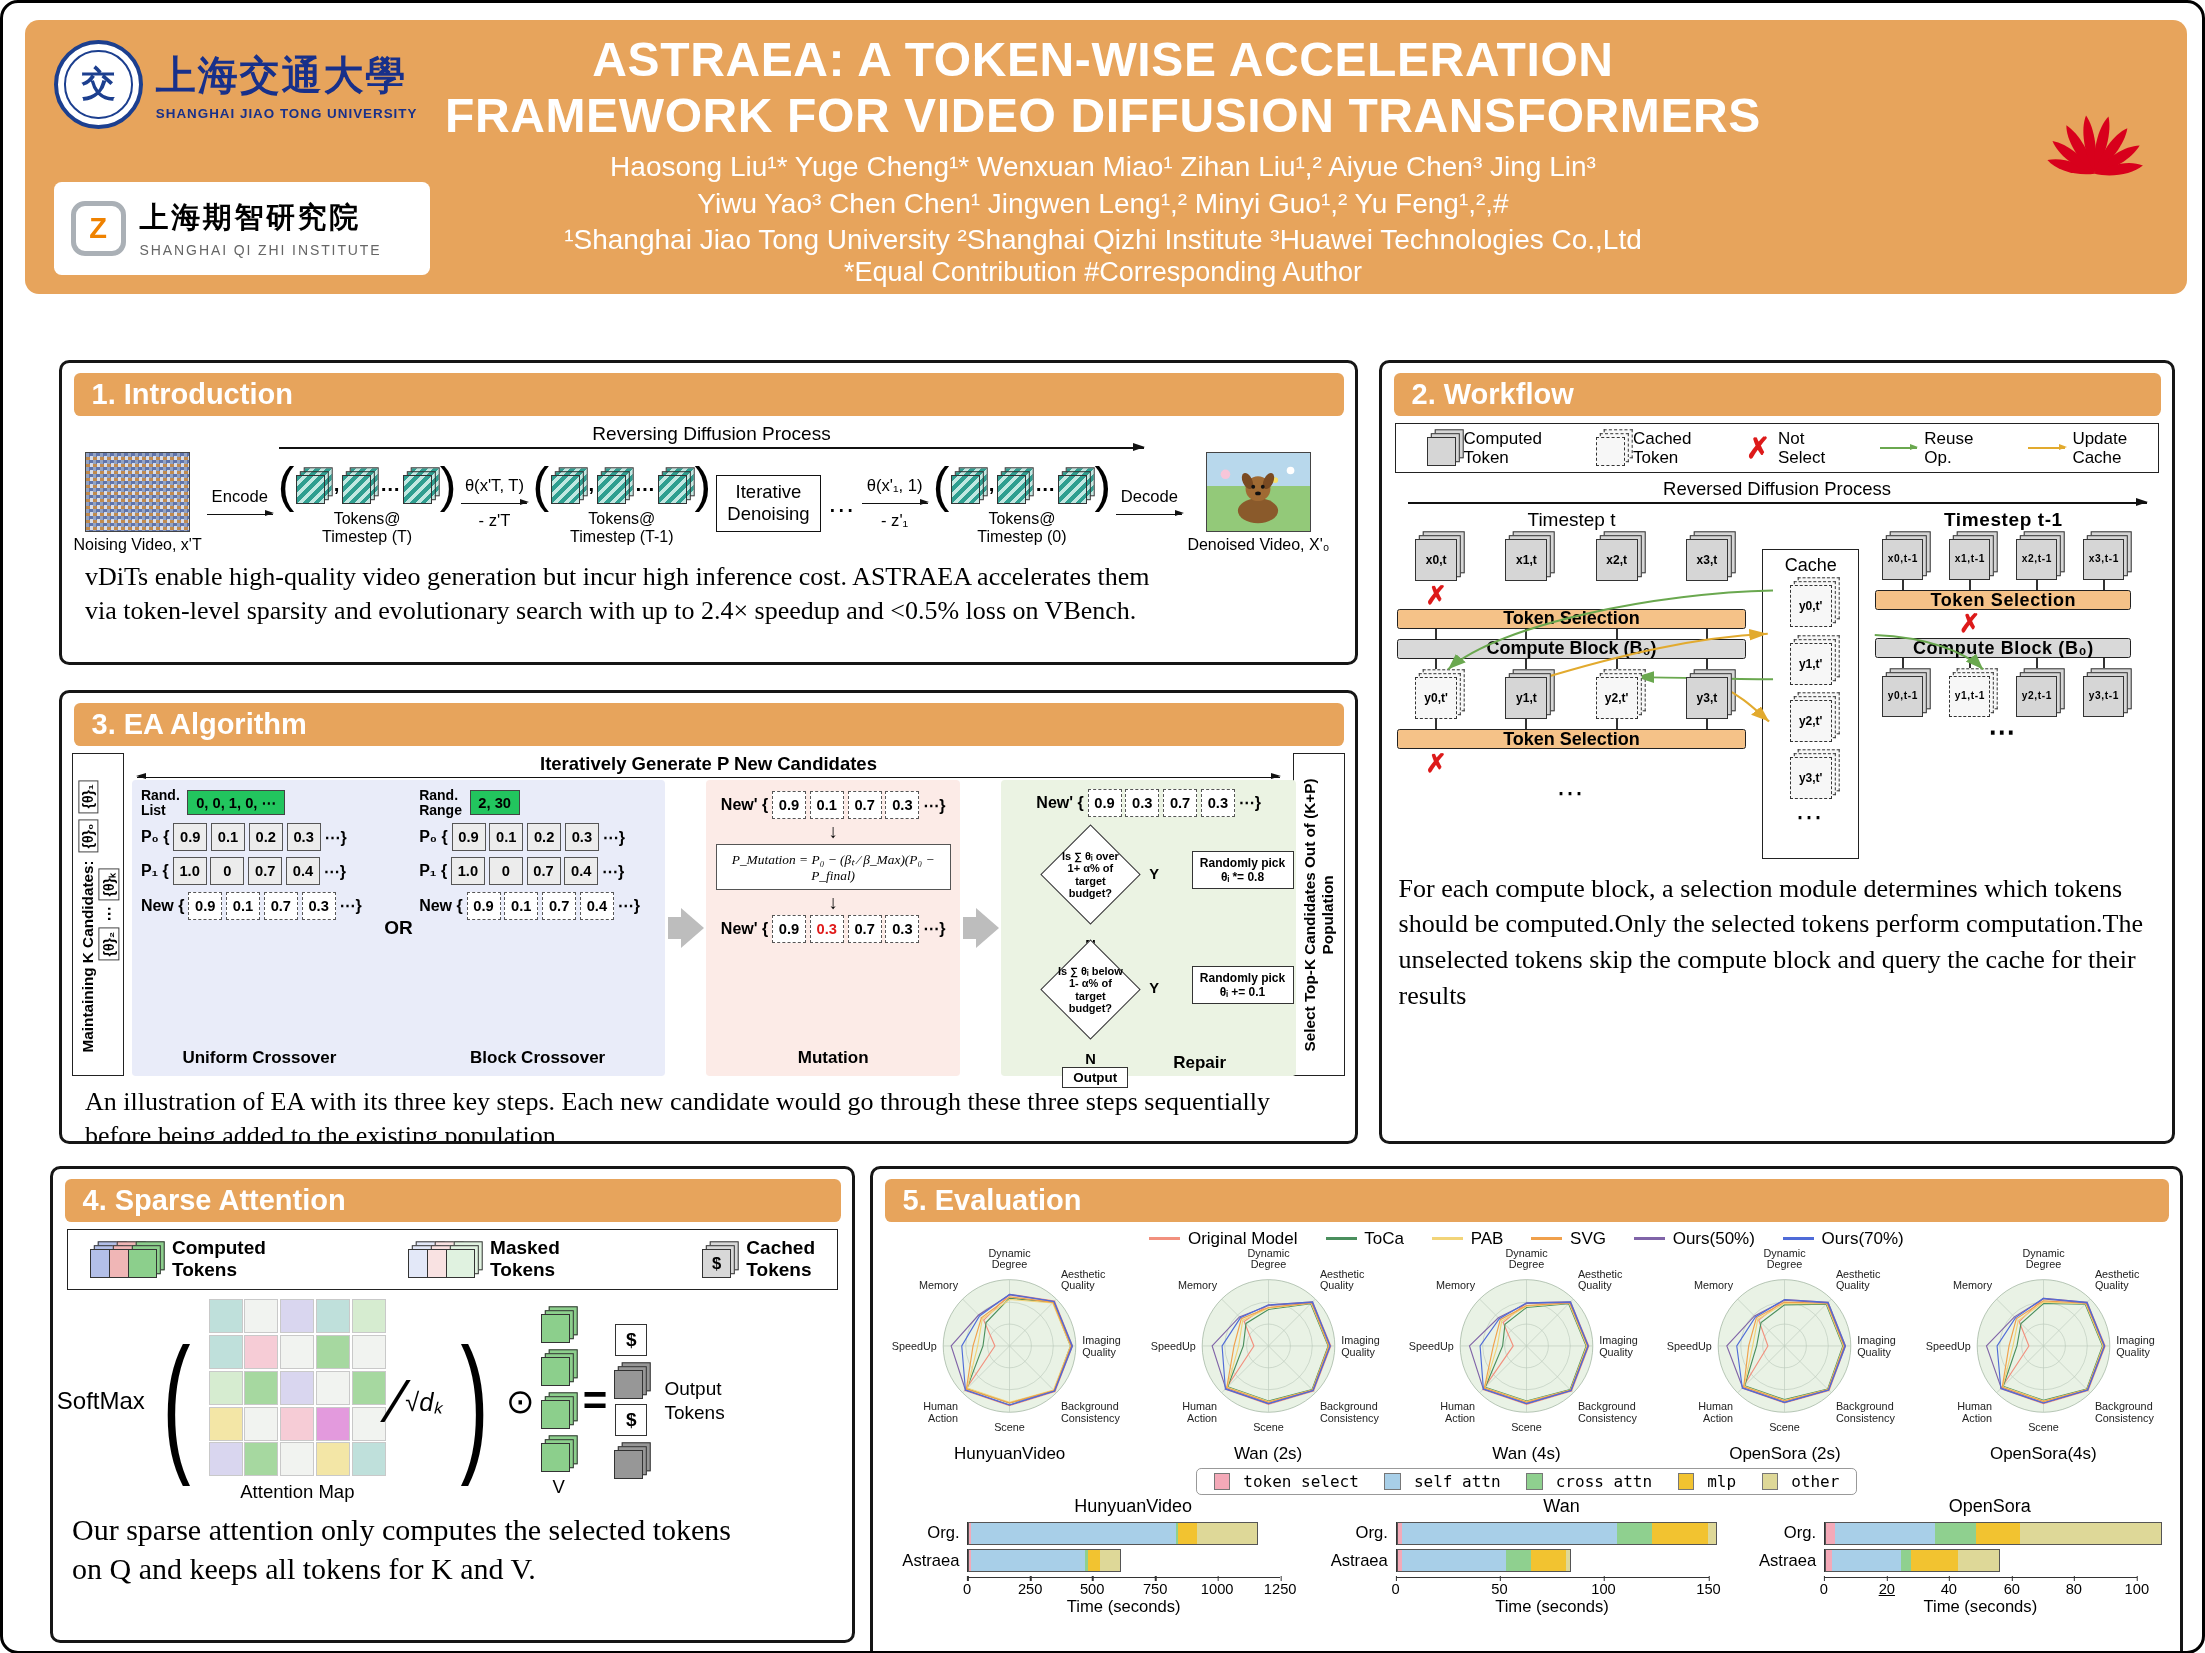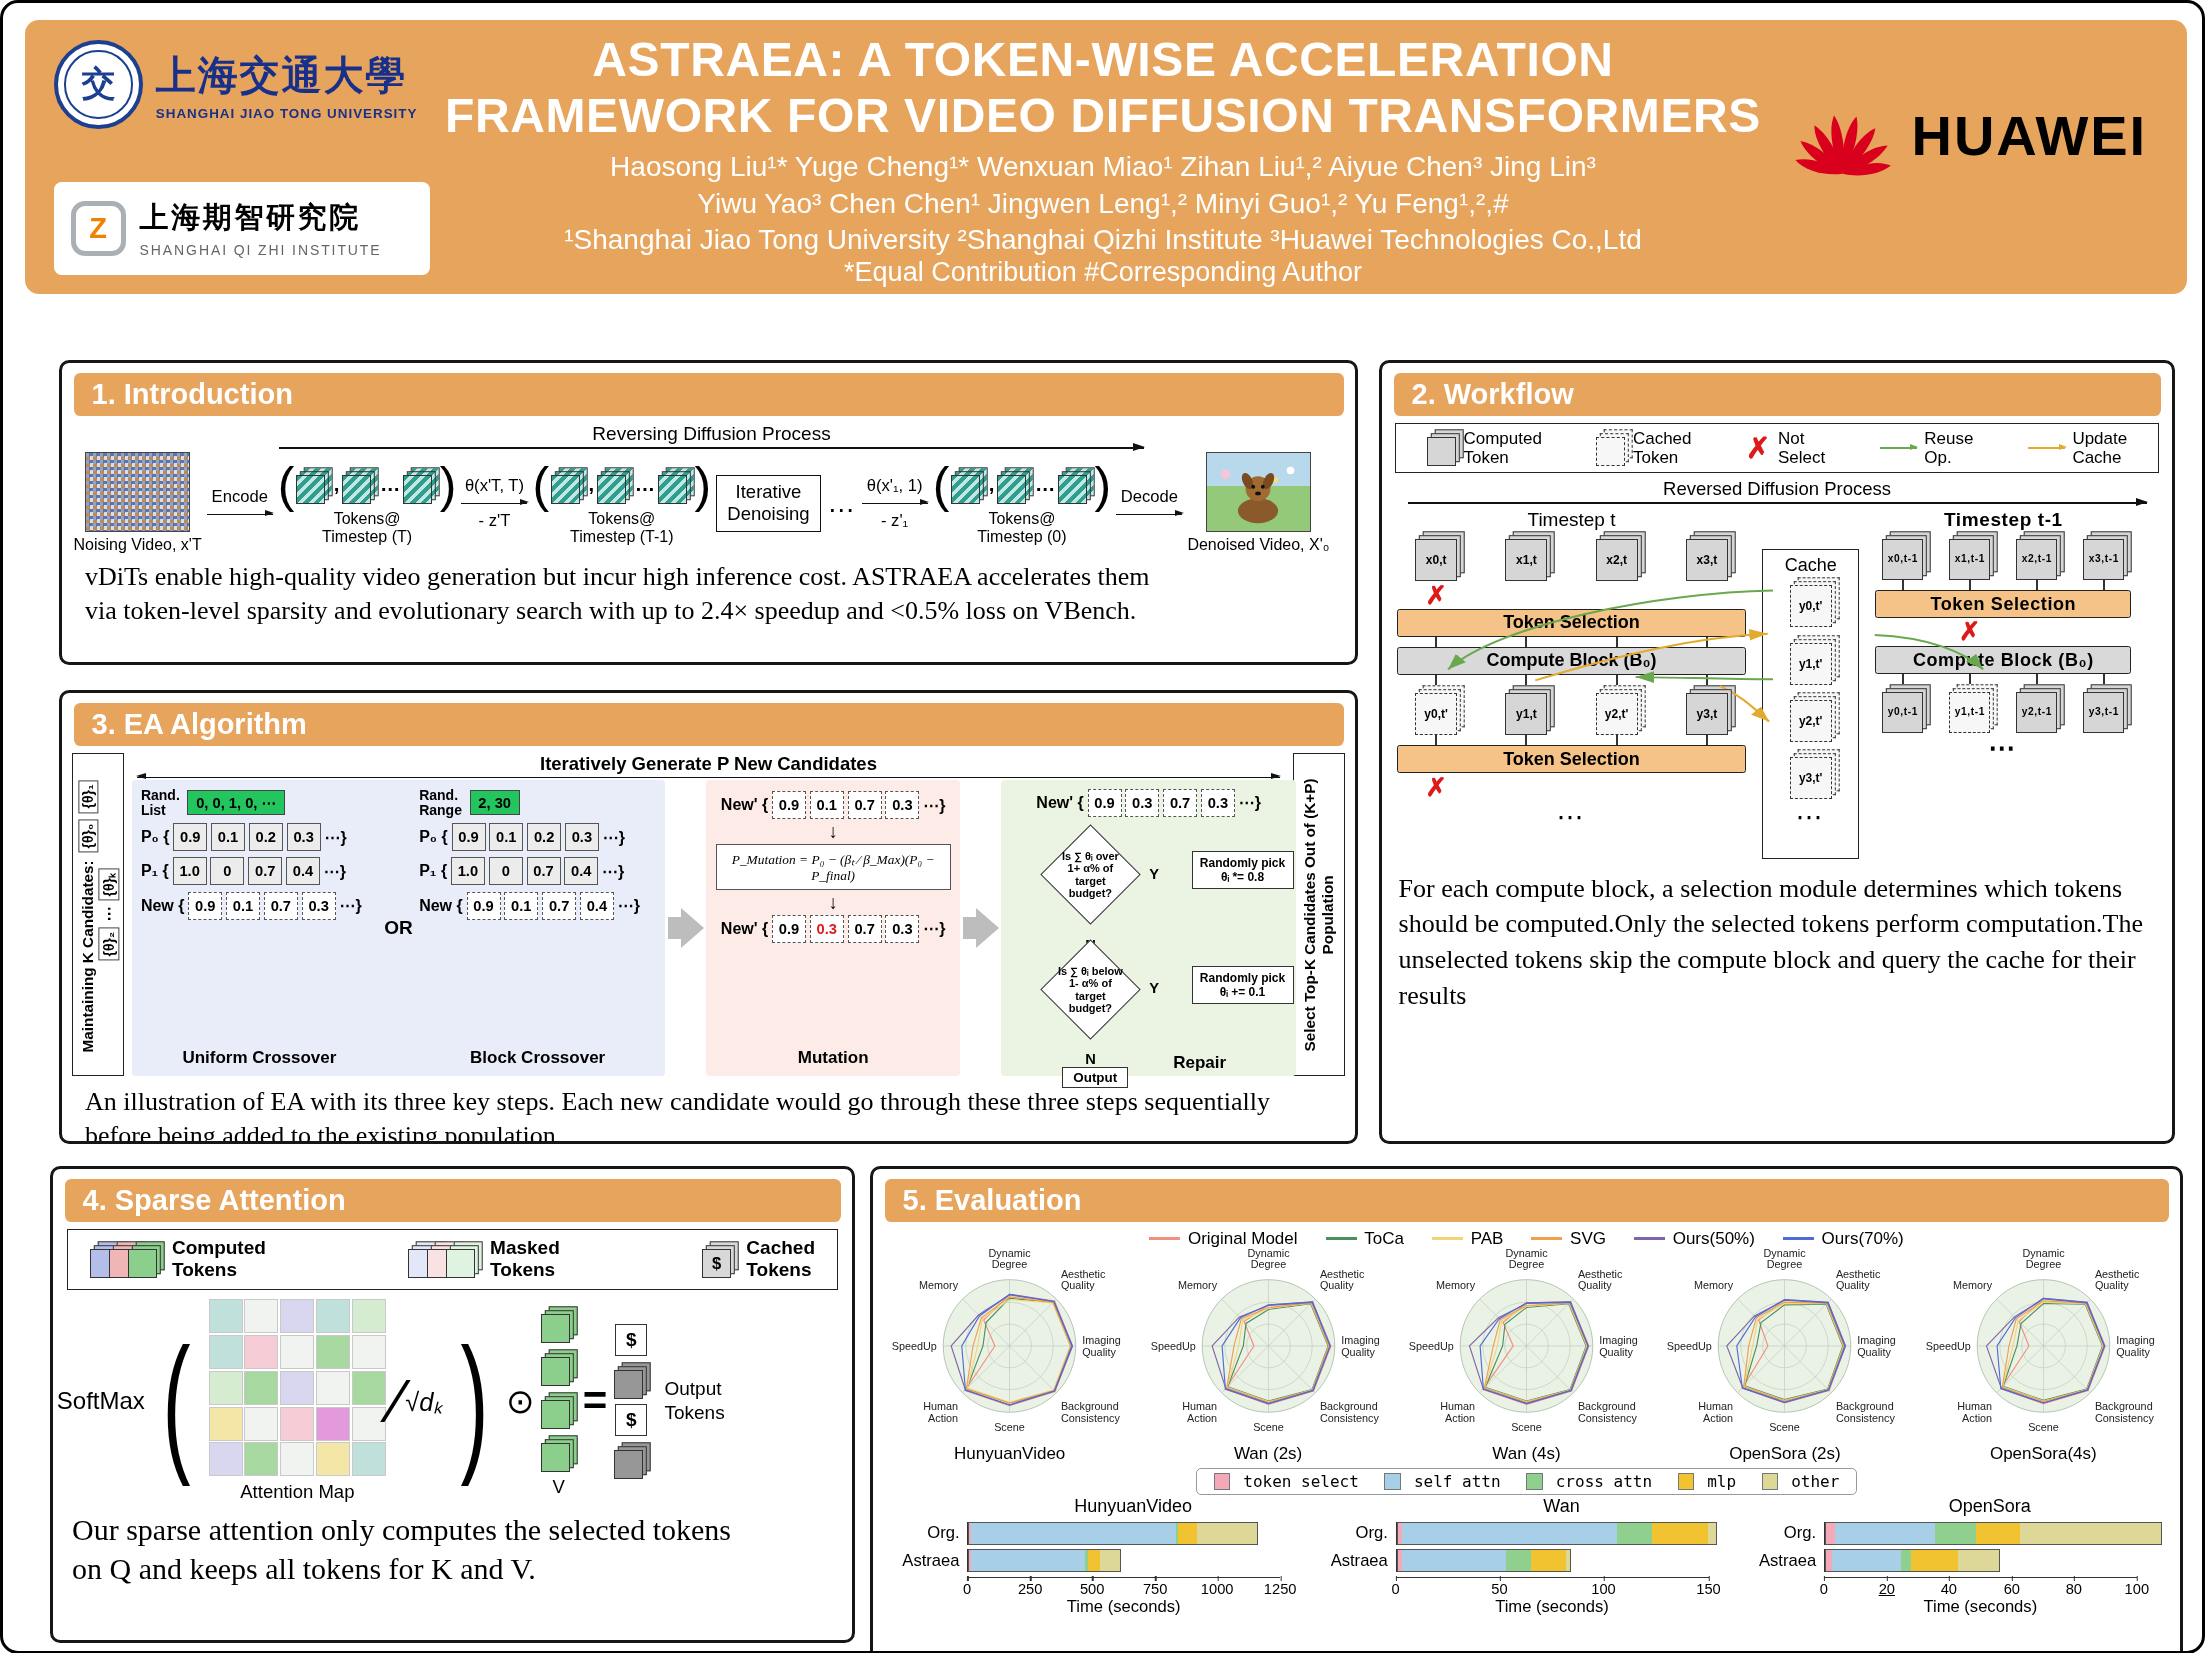--- a/index.html
+++ b/index.html
@@ -94,21 +94,21 @@
 .tok-row{display:flex;justify-content:space-around}
 .wstack{position:relative;width:42px;height:42px;margin-top:7.7px;flex:none}
 .wstack .ly{position:absolute;inset:0;border:1.6px solid #333;background:#d6d6d6}
 .wstack .ly1{transform:translate(3.8px,-3.8px);z-index:1}
 .wstack .ly2{transform:translate(7.7px,-7.7px);z-index:0}
 .wstack .face{position:absolute;inset:0;border:1.6px solid #333;background:#d6d6d6;z-index:2;display:flex;align-items:center;justify-content:center;font-size:12px;font-weight:700}
 .wstack.dashed .ly,.wstack.dashed .face{border-style:dashed;background:#f7f7f7}
 .wstack.mini{width:29px;height:29px;margin-top:6.4px}
 .t1 .wstack{width:41px;height:41px}
 .t1 .wstack .face{font-size:10.2px}
-.wbar{height:28px;border:1.9px solid #222;display:flex;align-items:center;justify-content:center;font-size:18px;font-weight:600;border-radius:2.6px;margin:0 6px}
+.wbar{height:20px;border:1.9px solid #222;display:flex;align-items:center;justify-content:center;font-size:18px;font-weight:600;border-radius:2.6px;margin:0 6px}
 .wbar.sel{background:#f5c288}
 .wbar.cmp{background:#d9d9d9}
 .vlines{display:flex;justify-content:space-around;height:10.2px}
 .vlines i{width:1.9px;background:#333}
 .marks{display:flex;justify-content:space-around;align-items:center;height:28px}
 .marks span{font-size:25.5px;font-weight:800;color:#dd1a1a;min-width:42px;text-align:center}
 .dots{font-size:27px;text-align:center;letter-spacing:3.2px}
 .cachebox{width:97px;border:1.9px solid #222;margin-top:40px;height:310px;display:flex;flex-direction:column;align-items:center;padding:5.1px 2.6px 2.6px;gap:1.3px;background:#fff;flex:none}
 .cache-label{font-size:18px}
 .tok-col{display:flex;flex-direction:column;gap:7.7px;align-items:center}
@@ -245,21 +245,20 @@
           <path transform="rotate(-77)" d="M0,0 C-9,-24 -8,-54 4,-70 C13,-52 11,-22 0,0 Z"></path>
           <path transform="rotate(-55)" d="M0,0 C-9,-26 -8,-58 4,-76 C13,-56 11,-24 0,0 Z"></path>
           <path transform="rotate(-33)" d="M0,0 C-9,-28 -8,-62 4,-80 C13,-60 11,-26 0,0 Z"></path>
           <path transform="rotate(-11)" d="M0,0 C-9,-30 -8,-66 4,-84 C13,-64 11,-28 0,0 Z"></path>
           <path transform="rotate(11)" d="M0,0 C-9,-30 -8,-66 4,-84 C13,-64 11,-28 0,0 Z"></path>
           <path transform="rotate(33)" d="M0,0 C-9,-28 -8,-62 4,-80 C13,-60 11,-26 0,0 Z"></path>
           <path transform="rotate(55)" d="M0,0 C-9,-26 -8,-58 4,-76 C13,-56 11,-24 0,0 Z"></path>
           <path transform="rotate(77)" d="M0,0 C-9,-24 -8,-54 4,-70 C13,-52 11,-22 0,0 Z"></path>
         </g>
       </svg>
-      <span class="hw-text">HUAWEI</span>
     </div>
   </div>
 
   <div class="sec" id="sec1">
     <div class="sec-title">1. Introduction</div>
     <div class="rdp">
       <div class="rdp-lbl">Reversing Diffusion Process</div>
       <div class="shaft"></div>
     </div>
     <div class="flow">

